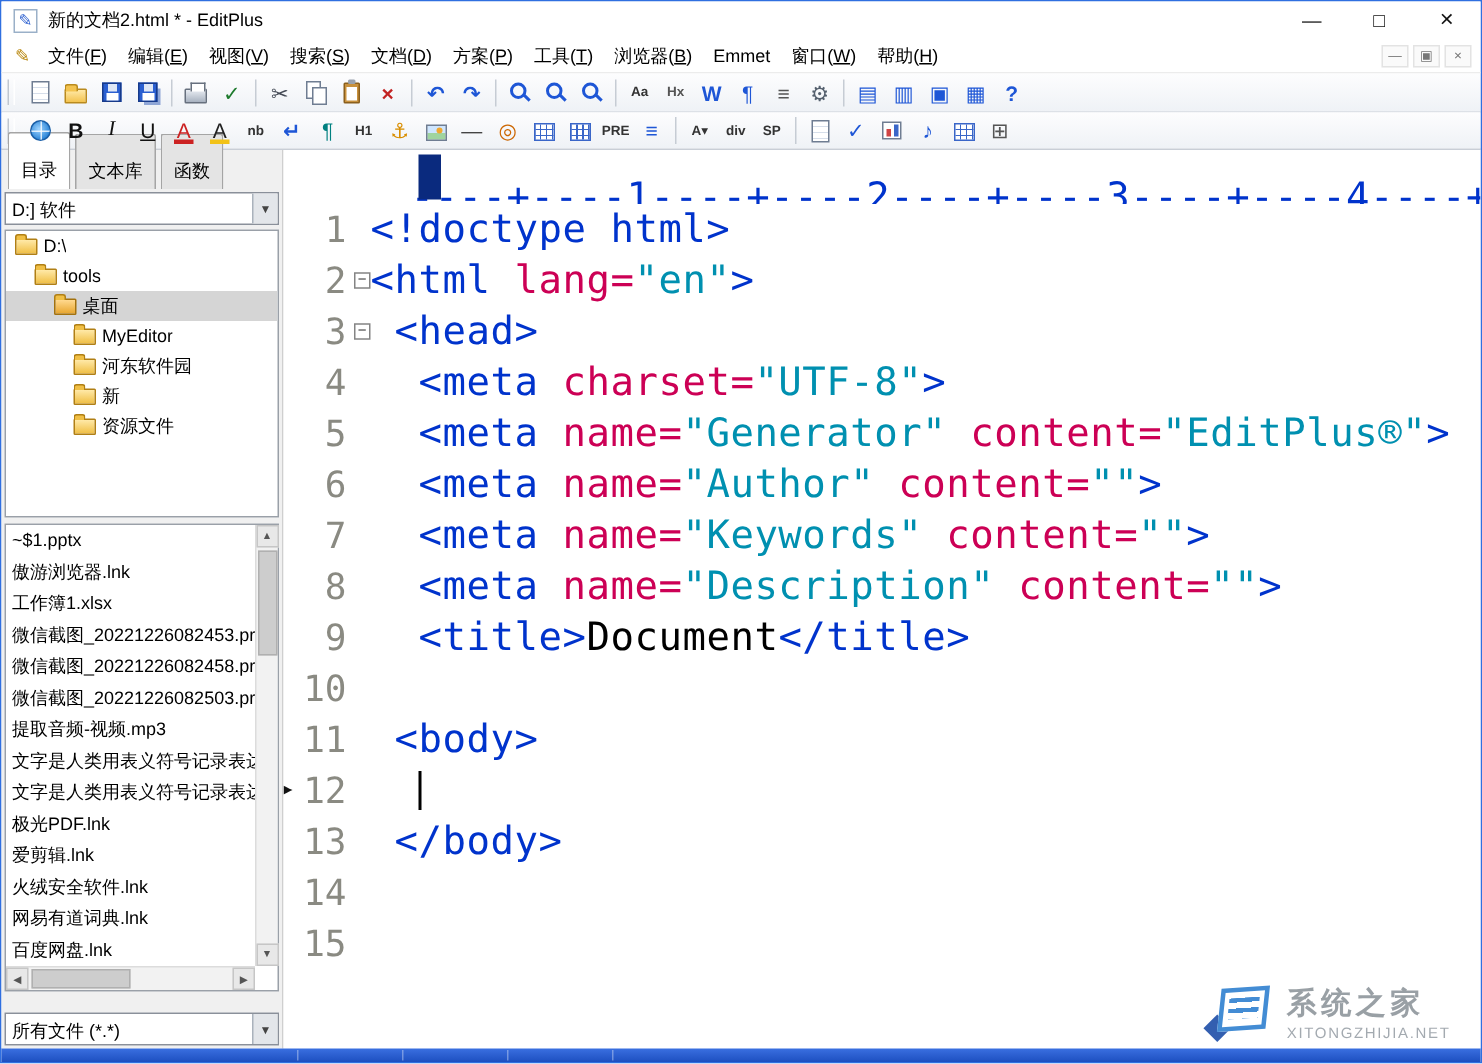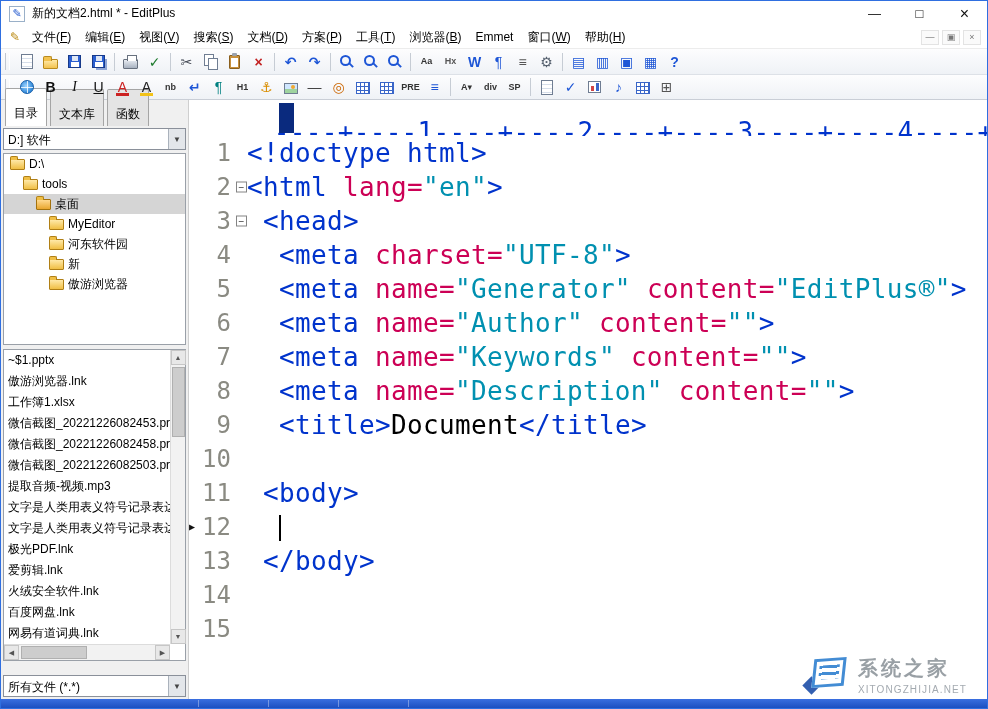--- a/index.html
+++ b/index.html
@@ -374,40 +374,40 @@
           <div class="tree-row" style="padding-left: 45px;">
             <span class="tf"></span>
             <span class="tree-label">河东软件园</span>
           </div>
           <div class="tree-row" style="padding-left: 45px;">
             <span class="tf"></span>
             <span class="tree-label">新</span>
           </div>
           <div class="tree-row" style="padding-left: 45px;">
             <span class="tf"></span>
-            <span class="tree-label">傲游浏览器</span>
+            <span class="tree-label">资源文件</span>
           </div>
         </div>
 
       <div class="files-box">
         <div class="file-list">
             <div class="file-row">~$1.pptx</div>
             <div class="file-row">傲游浏览器.lnk</div>
             <div class="file-row">工作簿1.xlsx</div>
             <div class="file-row">微信截图_20221226082453.pr</div>
             <div class="file-row">微信截图_20221226082458.pr</div>
             <div class="file-row">微信截图_20221226082503.pr</div>
             <div class="file-row">提取音频-视频.mp3</div>
             <div class="file-row">文字是人类用表义符号记录表达</div>
             <div class="file-row">文字是人类用表义符号记录表达</div>
             <div class="file-row">极光PDF.lnk</div>
             <div class="file-row">爱剪辑.lnk</div>
             <div class="file-row">火绒安全软件.lnk</div>
+            <div class="file-row">网易有道词典.lnk</div>
             <div class="file-row">百度网盘.lnk</div>
-            <div class="file-row">网易有道词典.lnk</div>
           </div>
         <div class="vscroll">
           <span class="sc-btn">▲</span>
           <span class="sc-thumb-v"></span>
           <span class="sc-btn">▼</span>
         </div>
         <div class="hscroll">
           <span class="sc-btn">◀</span>
           <span class="sc-thumb-h"></span>
           <span class="sc-btn">▶</span>

